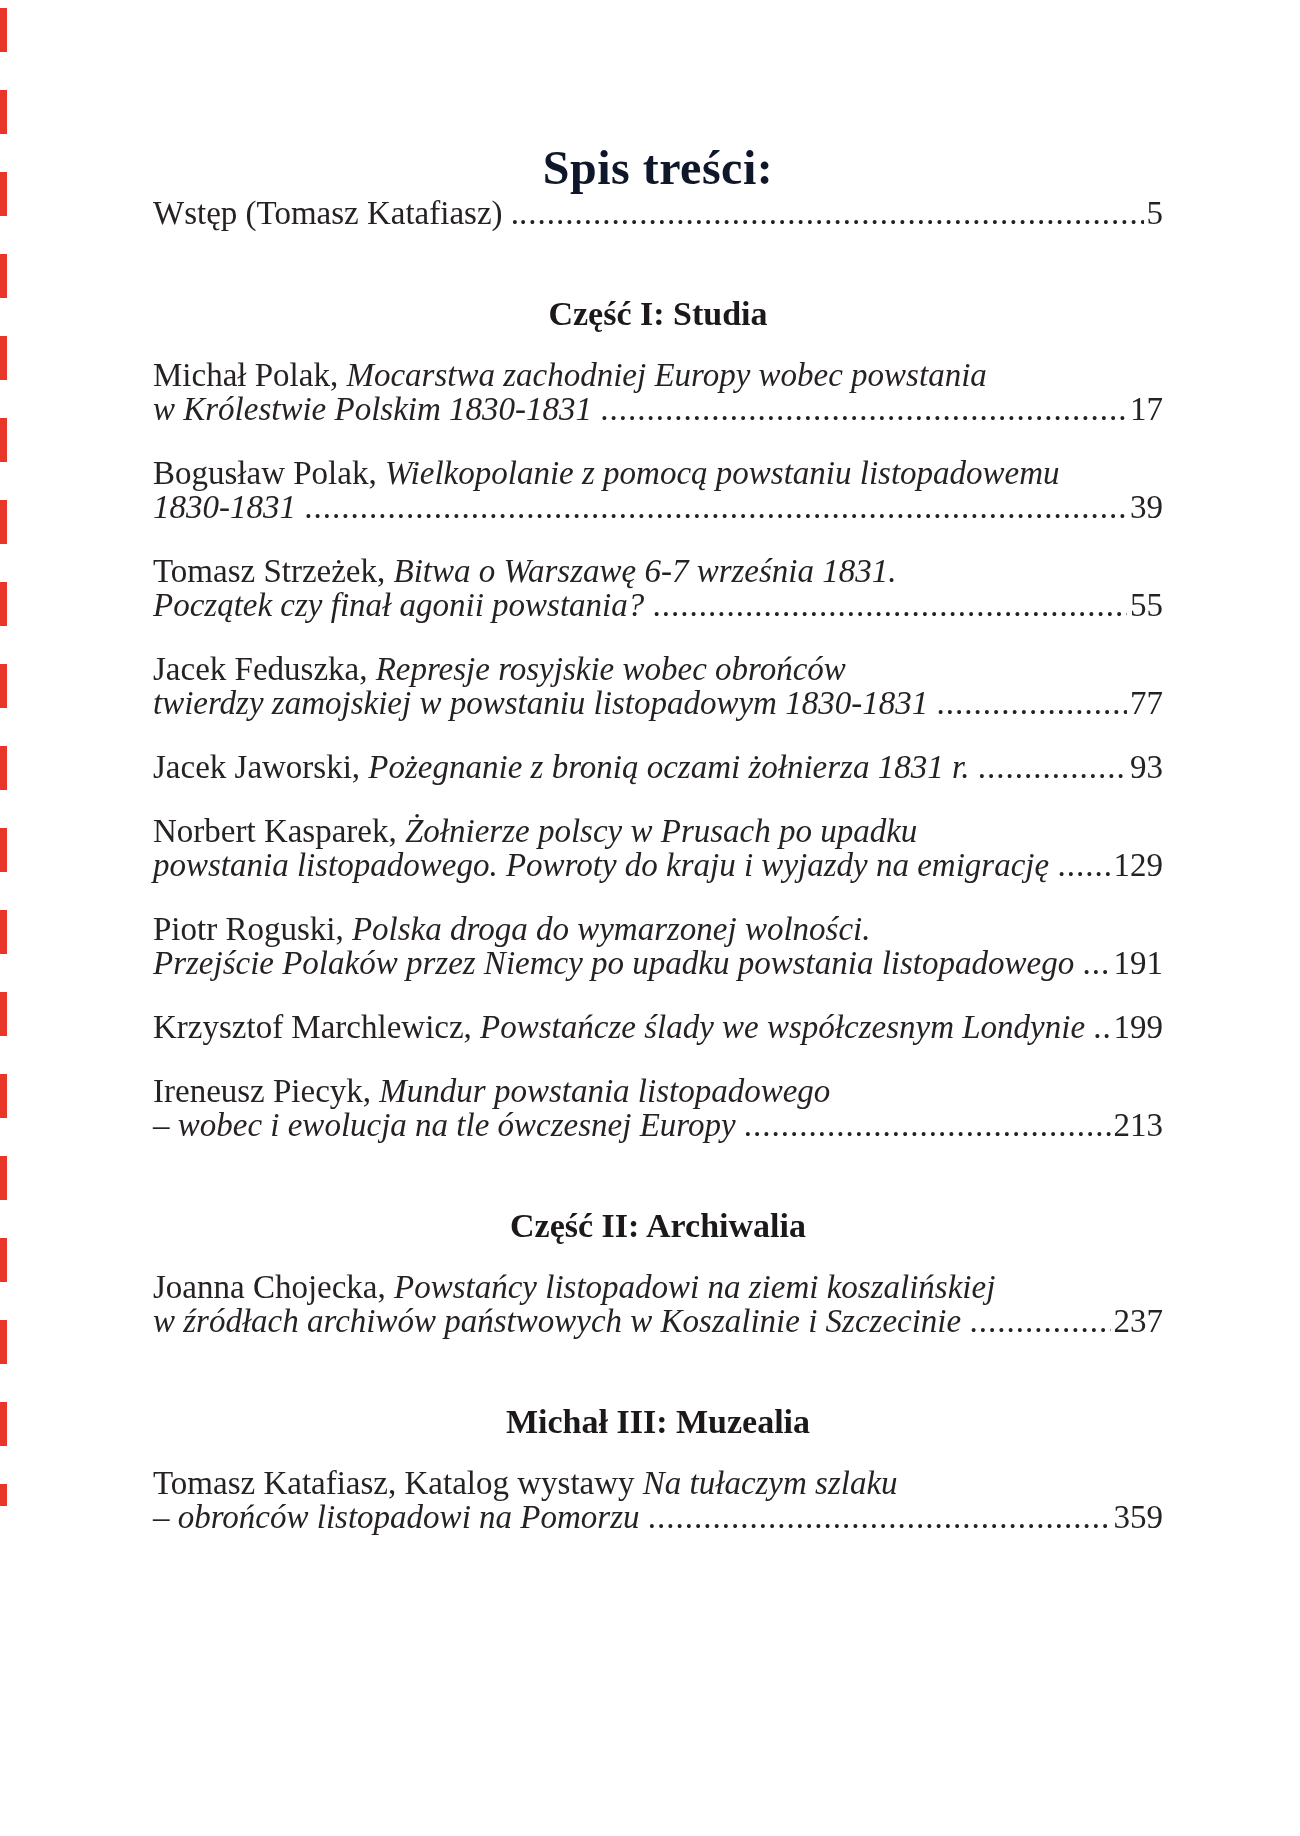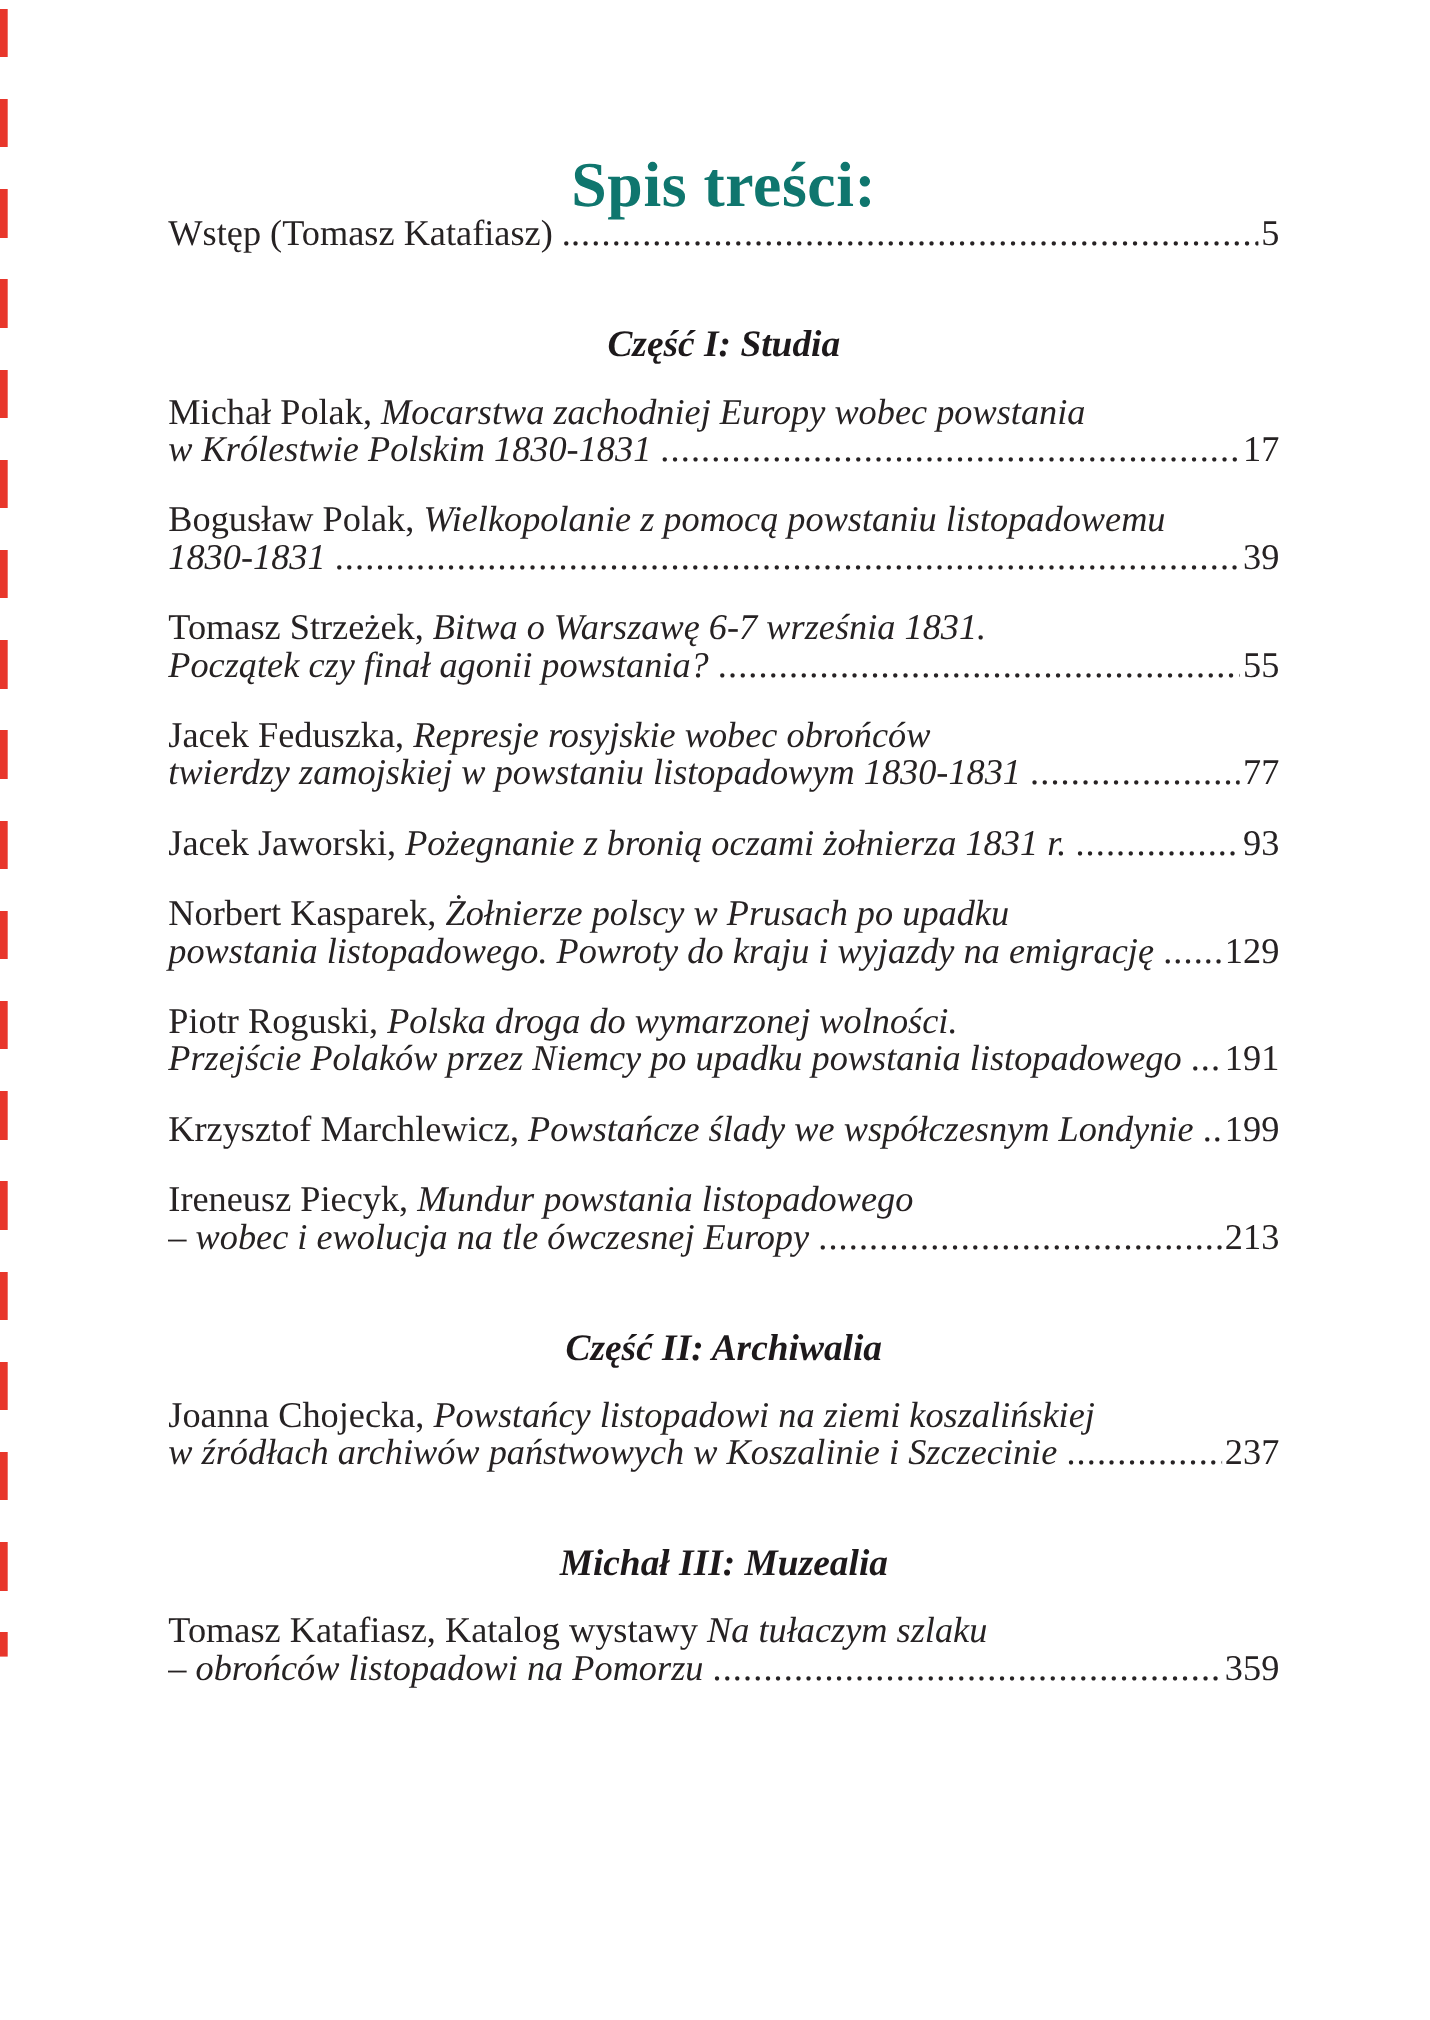--- a/index.html
+++ b/index.html
@@ -14,27 +14,27 @@
   .page{position:absolute;inset:0;background:#ffffff;}
   
   .edge-marks{
     position:absolute;left:0;top:8px;width:7px;height:1498px;
     background:repeating-linear-gradient(to bottom,#e8362b 0 44px,transparent 44px 82px);
   }
   .content{
     position:absolute;left:153px;top:140px;width:1010px;
   }
   .doc-title{
-    font-size:58px;font-weight:bold;line-height:56px;
-    text-align:center;letter-spacing:.5px;color:#0f766e;
+    font-size:48px;font-weight:bold;line-height:56px;
+    text-align:center;letter-spacing:.5px;color:#0f172a;
   }
   .toc-section:first-of-type{}
   .section-heading{
     font-size:34px;font-weight:bold;line-height:40px;
-    text-align:center;margin:64px 0 24px 0;color:#1d191b;font-style:italic;
+    text-align:center;margin:64px 0 24px 0;color:#1d191b;
   }
   .toc-entry{
     font-size:33px;line-height:34px;margin-bottom:30px;color:#262223;
   }
   .toc-line{display:flex;align-items:baseline;white-space:pre;}
   .seg{flex:0 0 auto;}
   .seg.it{font-style:italic;text-align:right;}
   .dot-leader{
     flex:1 1 auto;overflow:hidden;white-space:nowrap;
     min-width:16px;letter-spacing:1px;

